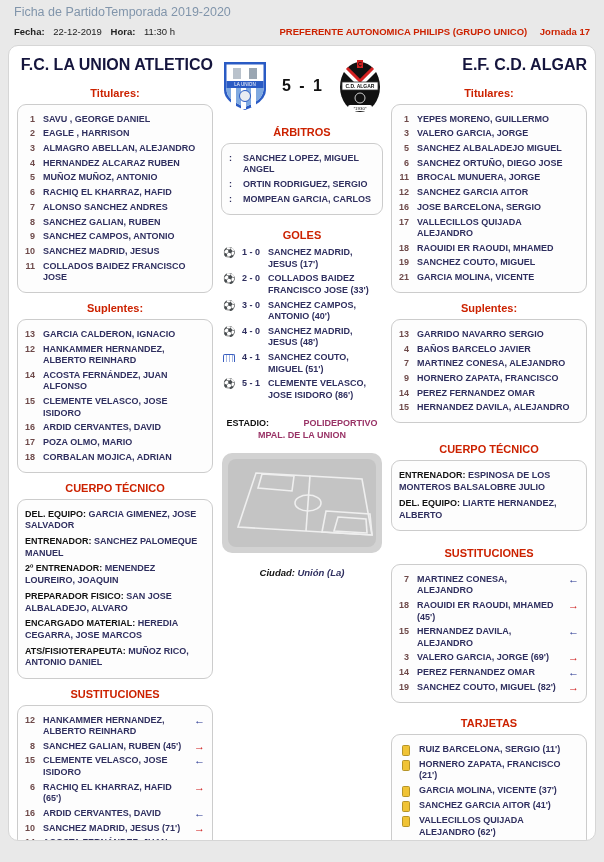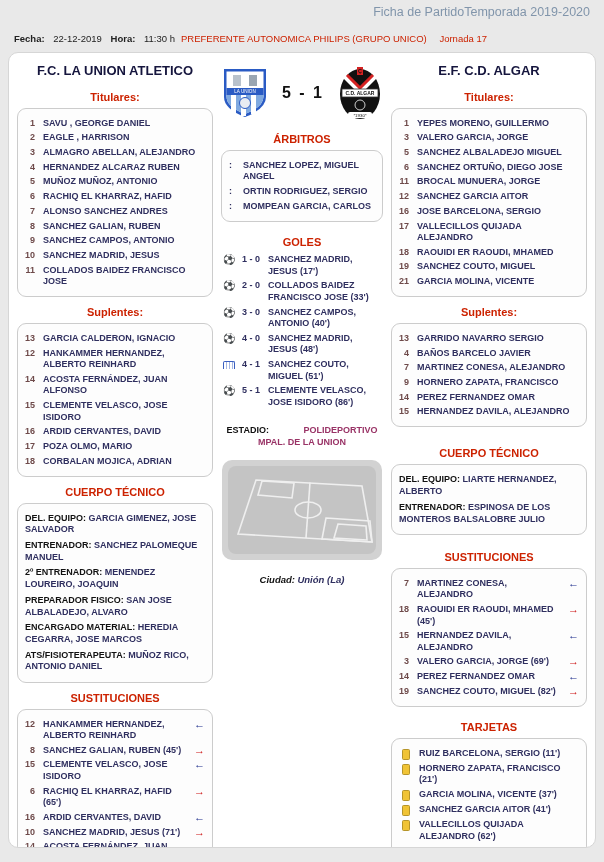--- a/index.html
+++ b/index.html
@@ -4,44 +4,44 @@
 <style>
   * { margin:0; padding:0; box-sizing:border-box; }
   html,body { width:604px; height:862px; overflow:hidden; }
   body {
     font-family:"Liberation Sans", sans-serif;
     background:#e9e9e9;
     color:#2f2f5f;
     font-size:9px;
   }
   .topbar {
-    display:flex; justify-content:flex-end;
+    display:flex; justify-content:flex-start;
     padding:5px 14px 2px 14px;
     font-size:12.5px; color:#8195ab;
   }
   .metarow {
-    display:flex; align-items:center;
-    padding:5px 14px 8px 14px; font-size:9.5px; color:#222;margin-top:7px;
+    display:flex; justify-content:space-between; align-items:center;
+    padding:5px 14px 8px 14px; font-size:9.5px; color:#222;
   }
   .metarow .b { font-weight:bold; }
   .metarow .left-part span { margin-right:6px; }
-  .metarow .right-part { color:#cc2200; font-weight:normal; }
+  .metarow .right-part { color:#cc2200; font-weight:bold; }
   .metarow .right-part .comp { margin-right:10px; }
   .panel {
     margin:0 8px; background:#ffffff;
     border:1px solid #d6d6d6; border-radius:10px;
     padding:8px 8px 10px 8px;
     height:796px; overflow:hidden;
   }
   .cols { display:flex; gap:8px; }
   .col { display:flex; flex-direction:column; }
   .col.side { width:196px; flex:none; }
   .col.center { flex:1; }
   .team-name {
-    text-align:center; font-weight:bold; font-size:13px;
+    text-align:right; font-weight:bold; font-size:16px;
     color:#15153d; padding:2px 0 4px 0;
   }
   .sec-head {
     text-align:center; font-weight:bold; font-size:11px;
     color:#cc2200; margin:9px 0 5px 0;
   }
   .box {
     border:1px solid #cccccc; border-radius:9px;
     background:#fdfdfd; padding:7px 7px; list-style:none;
   }
@@ -497,27 +497,27 @@
   </li>
 
   <li class="row player-row">
     <span class="num">15</span>
     <span class="pname">HERNANDEZ DAVILA, ALEJANDRO</span>
   </li>
 </ul>
       <div class="sec-head" style="margin-top:20px;">CUERPO TÉCNICO</div>
       <ul class="box">
   <li class="staff-row">
+    <span class="slabel">ENTRENADOR:</span>
+    <span class="sval">ESPINOSA DE LOS MONTEROS BALSALOBRE JULIO</span>
+  </li>
+
+  <li class="staff-row">
     <span class="slabel">DEL. EQUIPO:</span>
     <span class="sval">LIARTE HERNANDEZ, ALBERTO</span>
-  </li>
-
-  <li class="staff-row">
-    <span class="slabel">ENTRENADOR:</span>
-    <span class="sval">ESPINOSA DE LOS MONTEROS BALSALOBRE JULIO</span>
   </li>
 </ul>
       <div class="sec-head" style="margin-top:16px;">SUSTITUCIONES</div>
       <ul class="box">
   <li class="row sub-row">
     <span class="num">7</span>
     <span class="pname">MARTINEZ CONESA, ALEJANDRO</span>
     <span class="arrow in"></span>
   </li>
 

